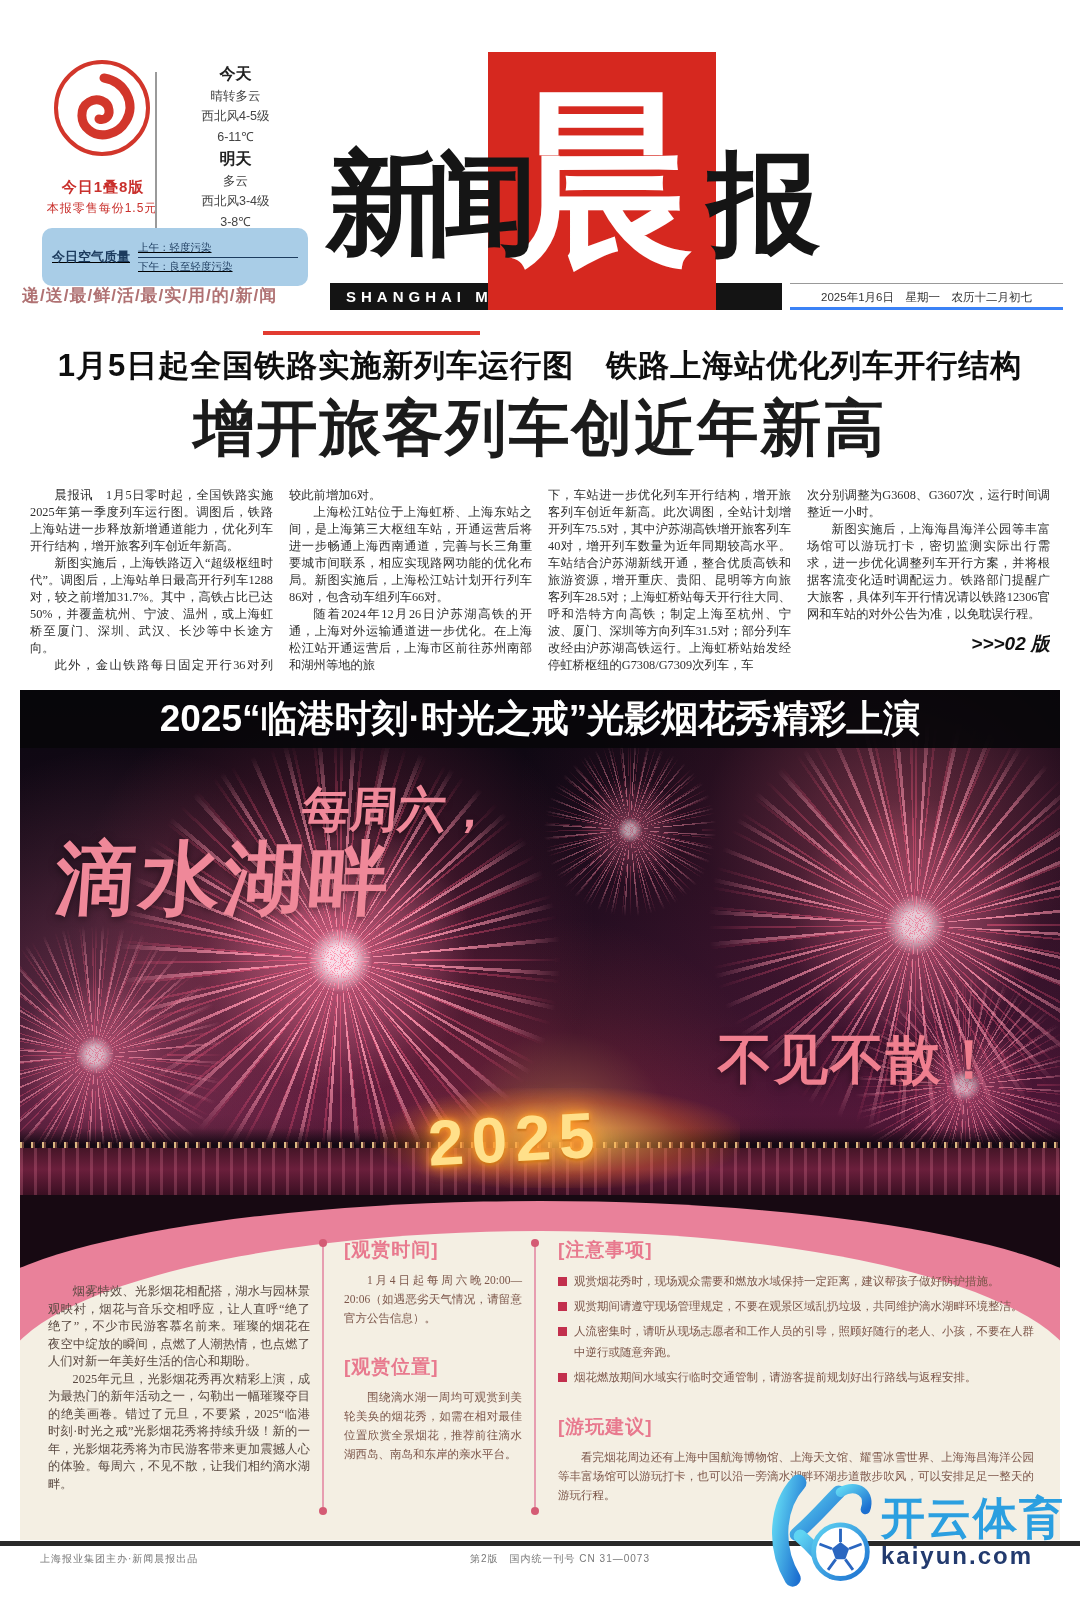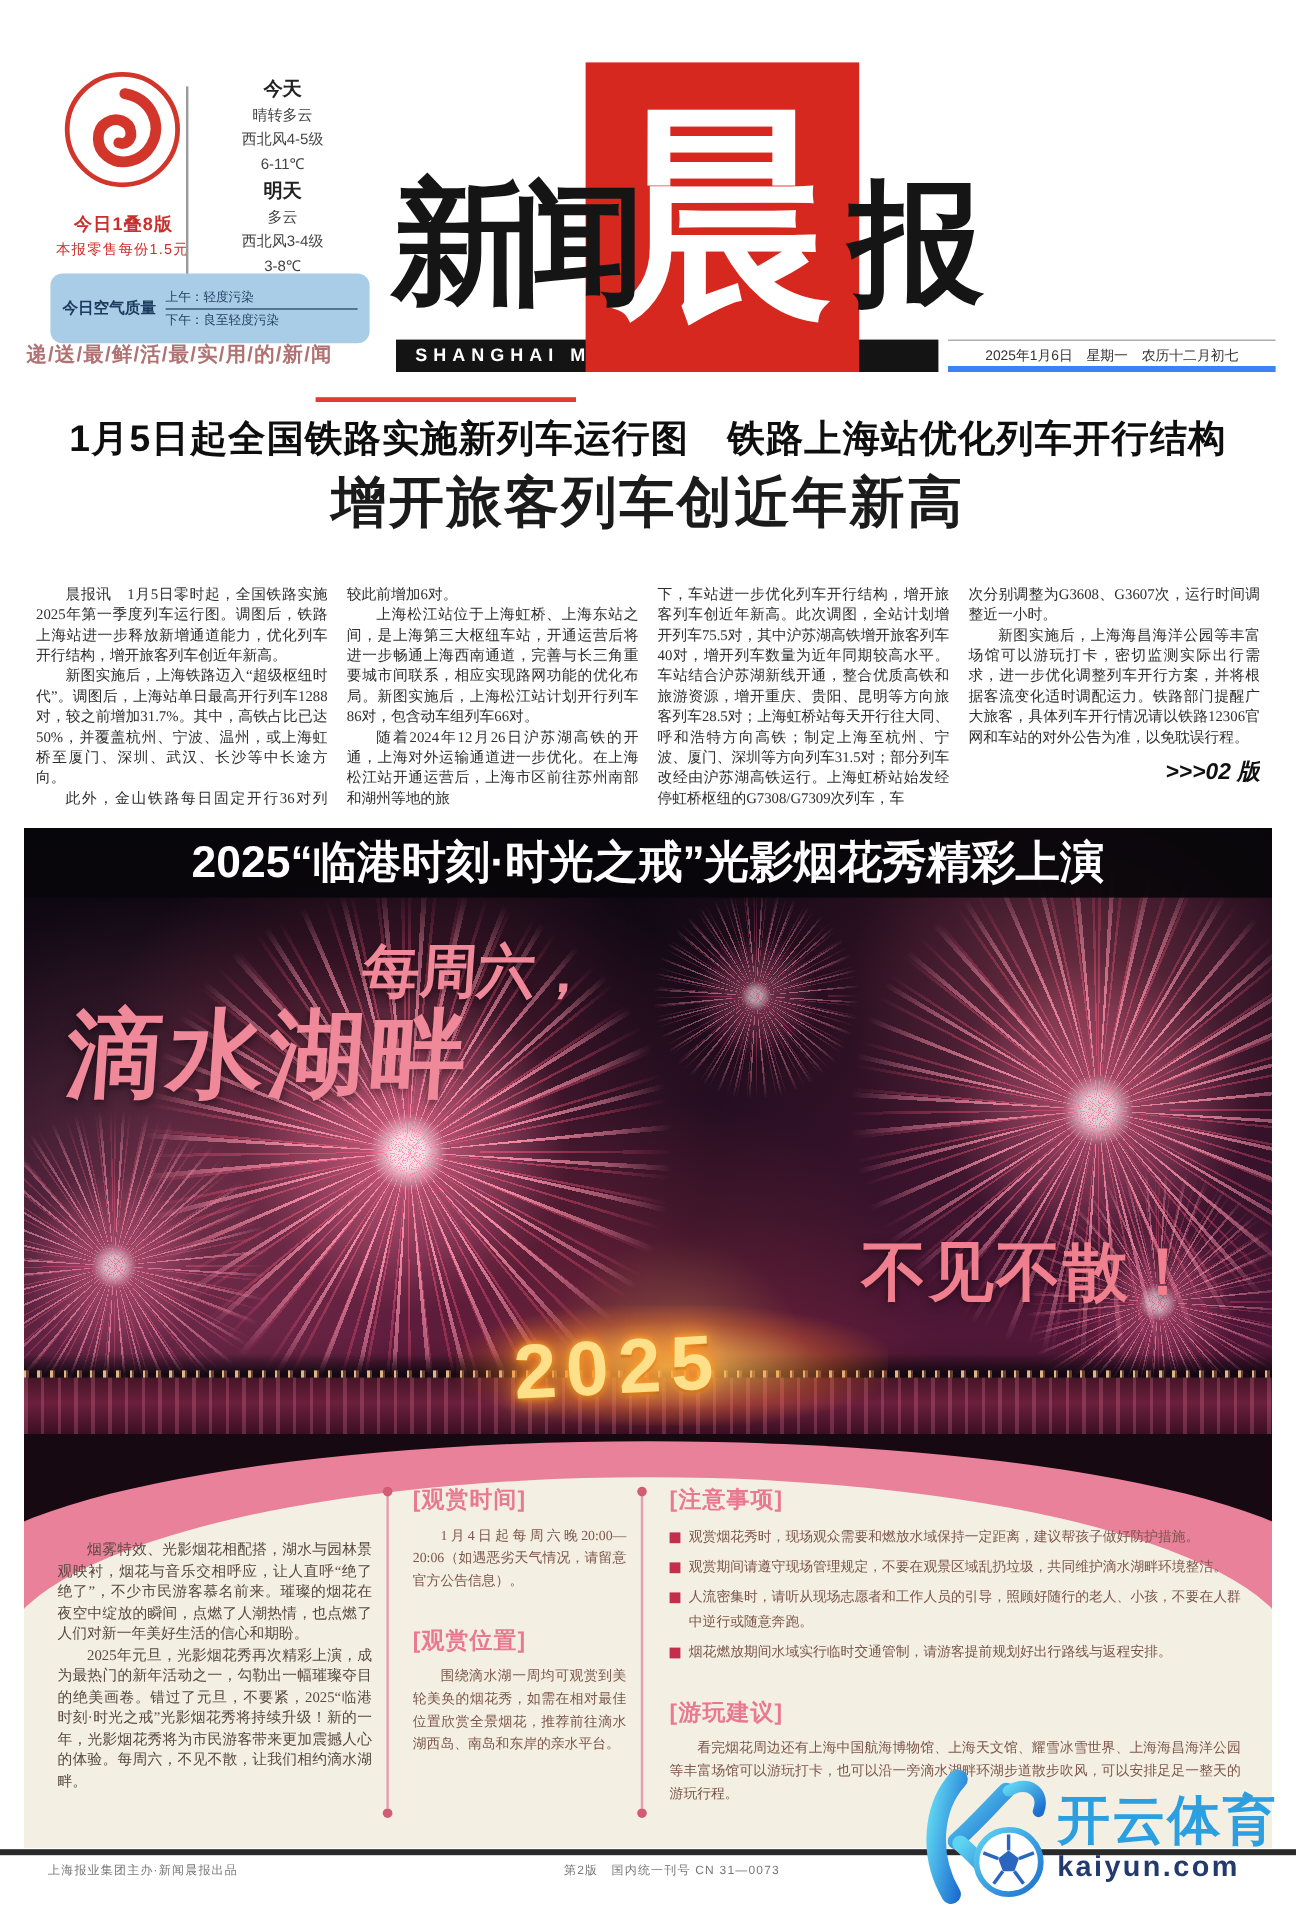--- a/index.html
+++ b/index.html
@@ -7,39 +7,39 @@
   .page { position:relative; width:1080px; height:1610px; background:#ffffff; overflow:hidden; margin:0 auto; }
 
   
   .logo-wrap { position:absolute; left:52px; top:58px; width:100px; height:100px; }
   .edition-note { position:absolute; left:28px; top:178px; width:150px; text-align:center; color:#c9302c; font-weight:bold; font-size:15px; letter-spacing:1px; }
   .price-note { position:absolute; left:22px; top:200px; width:160px; text-align:center; color:#c9302c; font-size:12px; letter-spacing:1px; }
   .vdiv { position:absolute; left:155px; top:72px; width:2px; height:180px; background:#9a9a9a; }
   .weather { position:absolute; left:163px; top:60px; width:145px; text-align:center; color:#3c3c3c; }
   .w-label { font-size:16px; font-weight:bold; color:#222; margin-top:4px; }
   .w-line { font-size:12.5px; margin-top:3px; color:#444; }
-  .airbox { position:absolute; left:42px; top:228px; width:266px; height:58px; background:#a9cde7; border-radius:10px; display:flex; align-items:center; padding:0 10px; }
+  .airbox { position:absolute; left:42px; top:228px; width:266px; height:58px; background:#a9cde7; border-radius:10px; display:flex; align-items:center; padding:0 10px;text-decoration:underline; }
   .air-label { font-size:13px; font-weight:bold; color:#1c3b5e; white-space:nowrap; margin-right:8px; }
   .air-right { flex:1; text-align:left; }
   .air-line { font-size:10.5px; color:#1c3b5e; }
   .air-sep { height:1px; background:#1c3b5e; margin:2px 0; }
   .slogan { position:absolute; left:22px; top:284px; width:305px; font-size:17px; font-weight:bold; color:#b07273; letter-spacing:1px; white-space:nowrap; }
 
   .mast { position:absolute; left:330px; top:40px; width:460px; height:272px; }
   .mast-redbox { position:absolute; left:158px; top:12px; width:228px; height:258px; background:#d6281f; z-index:2; }
   .mast-chen { position:absolute; left:0; top:22px; width:228px; text-align:center; font-family:"Liberation Serif",serif; font-weight:900; font-size:185px; line-height:215px; color:#ffffff; }
   .mast-cn-left { position:absolute; left:-4px; top:108px; font-family:"Liberation Serif",serif; font-weight:900; font-size:112px; line-height:1; color:#151515; letter-spacing:-12px; z-index:3; }
   .mast-cn-right { position:absolute; left:378px; top:108px; font-family:"Liberation Serif",serif; font-weight:900; font-size:112px; line-height:1; color:#151515; z-index:3; }
   .mast-enbar { position:absolute; left:0; top:243px; width:452px; height:27px; background:#141414; color:#fff; font-size:15px; font-weight:bold; letter-spacing:5px; line-height:27px; padding-left:16px; z-index:1; white-space:nowrap; }
-  .dateline { position:absolute; left:790px; top:283px; width:273px; height:27px; border-top:1px solid #999; border-bottom:5px solid #3b82f6; font-size:11.5px; color:#333; text-align:center; line-height:26px; white-space:nowrap; }
+  .dateline { position:absolute; left:790px; top:283px; width:273px; height:27px; border-top:1px solid #999; border-bottom:3px solid #3b82f6; font-size:11.5px; color:#333; text-align:center; line-height:26px; white-space:nowrap; }
   .red-underline { position:absolute; left:263px; top:331px; width:217px; height:4px; background:#e23b31; }
 
   
   .kicker { position:absolute; left:0; top:345px; width:1080px; text-align:center; font-size:31px; font-weight:900; color:#0e0e0e; letter-spacing:1px; white-space:nowrap; }
-  .headline { position:absolute; left:0; top:388px; width:1080px; text-align:center; font-family:"Liberation Serif",serif; font-size:46px; font-weight:900; color:#1b1b1b; letter-spacing:2px; }
+  .headline { position:absolute; left:0; top:388px; width:1080px; text-align:center; font-family:"Liberation Serif",serif; font-size:61px; font-weight:900; color:#1b1b1b; letter-spacing:2px; }
   .article { position:absolute; left:30px; top:487px; width:1020px; height:185px; display:flex; gap:16px; overflow:hidden; }
   .article .col { flex:1; font-family:"Liberation Serif",serif; font-size:12.3px; line-height:17px; color:#2e2e2e; text-align:justify; }
   .article p { text-indent:2em; }
   .article p.cont { text-indent:0; }
   .jump { margin-top:12px; text-align:right; font-size:19px; font-weight:bold; font-style:italic; color:#111; font-family:"Liberation Sans",sans-serif; }
 
   
   .poster { position:absolute; left:20px; top:690px; width:1040px; height:505px; overflow:hidden;
     background:
       radial-gradient(circle at 30% 48%, rgba(255,120,150,.40), rgba(255,80,120,.14) 18%, transparent 34%),

